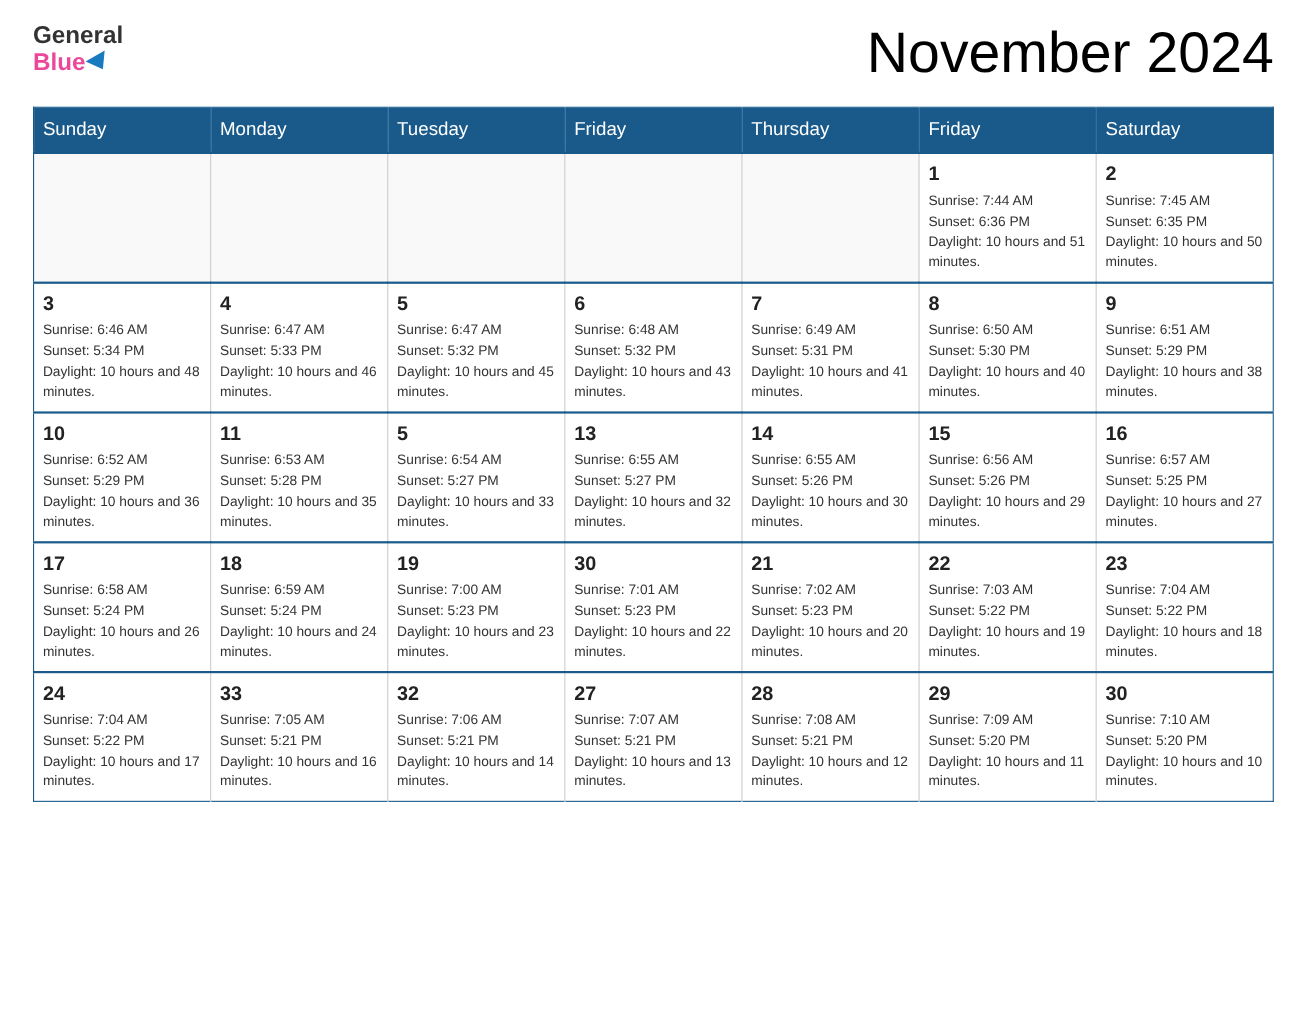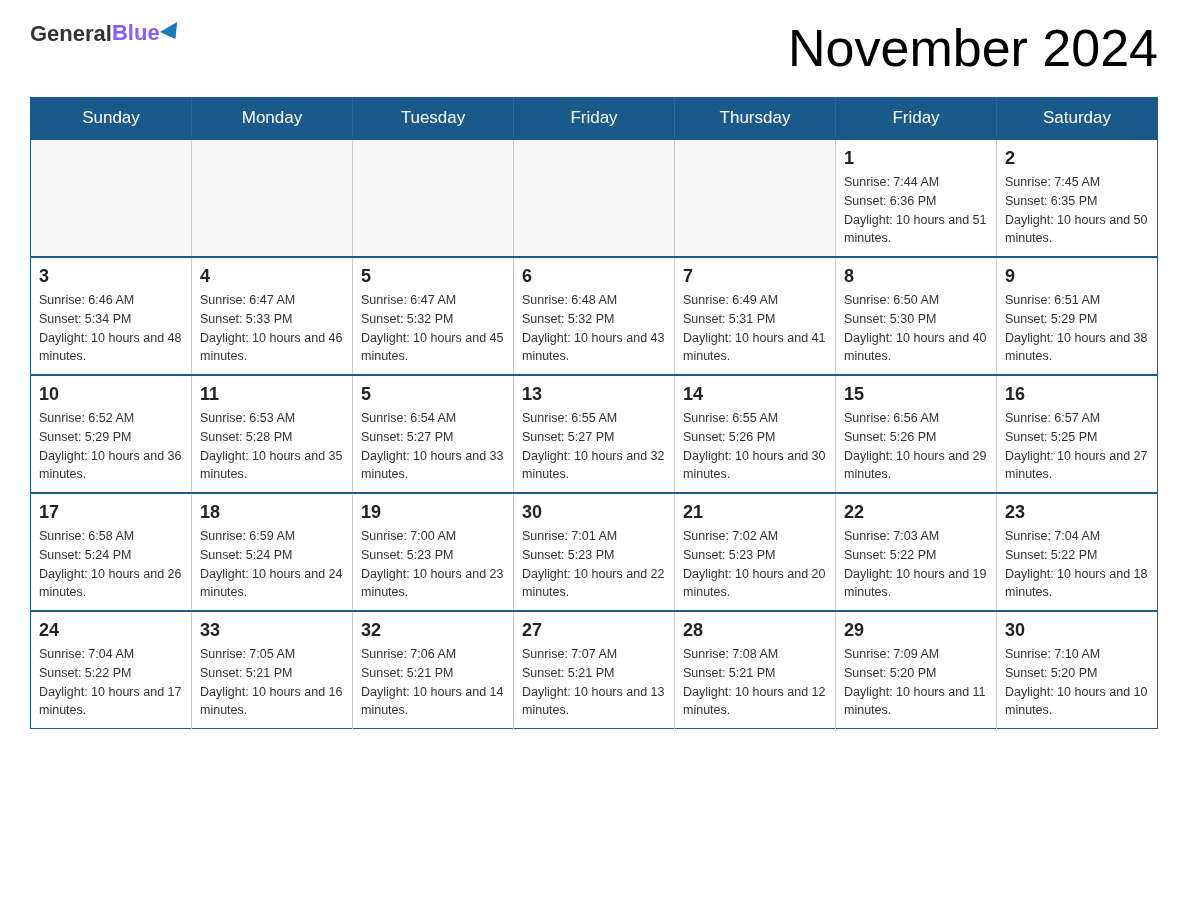--- a/index.html
+++ b/index.html
@@ -12,34 +12,34 @@
       min-height: 918px;
     }
     .header-row {
       display: flex;
       justify-content: space-between;
       align-items: flex-start;
       margin-bottom: 20px;
     }
     .logo {
       display: flex;
-      flex-direction: row;
-      align-items: flex-end;
+      flex-direction: column;
+      align-items: flex-start;
     }
     .logo-general {
       font-size: 22px;
       font-weight: bold;
       color: #333;
       letter-spacing: 0;
       line-height: 1.1;
     }
     .logo-blue {
       font-size: 22px;
       font-weight: bold;
-      color: #8b5cf6;
+      color: #ec4899;
       display: flex;
       align-items: center;
     }
     .logo-triangle {
       width: 0;
       height: 0;
       border-left: 10px solid transparent;
       border-right: 10px solid transparent;
       border-top: 14px solid #1a7abf;
       display: inline-block;
@@ -65,21 +65,21 @@
       width: 100%;
       border-collapse: collapse;
       border: 1px solid #1a5a8a;
     }
     thead tr th {
       background-color: #1a5a8a;
       color: #fff;
       padding: 10px 8px;
       font-size: 17px;
       font-weight: normal;
-      text-align: center;
+      text-align: left;
       border-right: 1px solid #2a6a9a;
     }
     thead tr th:last-child {
       border-right: none;
     }
     tbody tr {
       border-top: 2px solid #1a5a8a;
     }
     tbody tr td {
       vertical-align: top;

